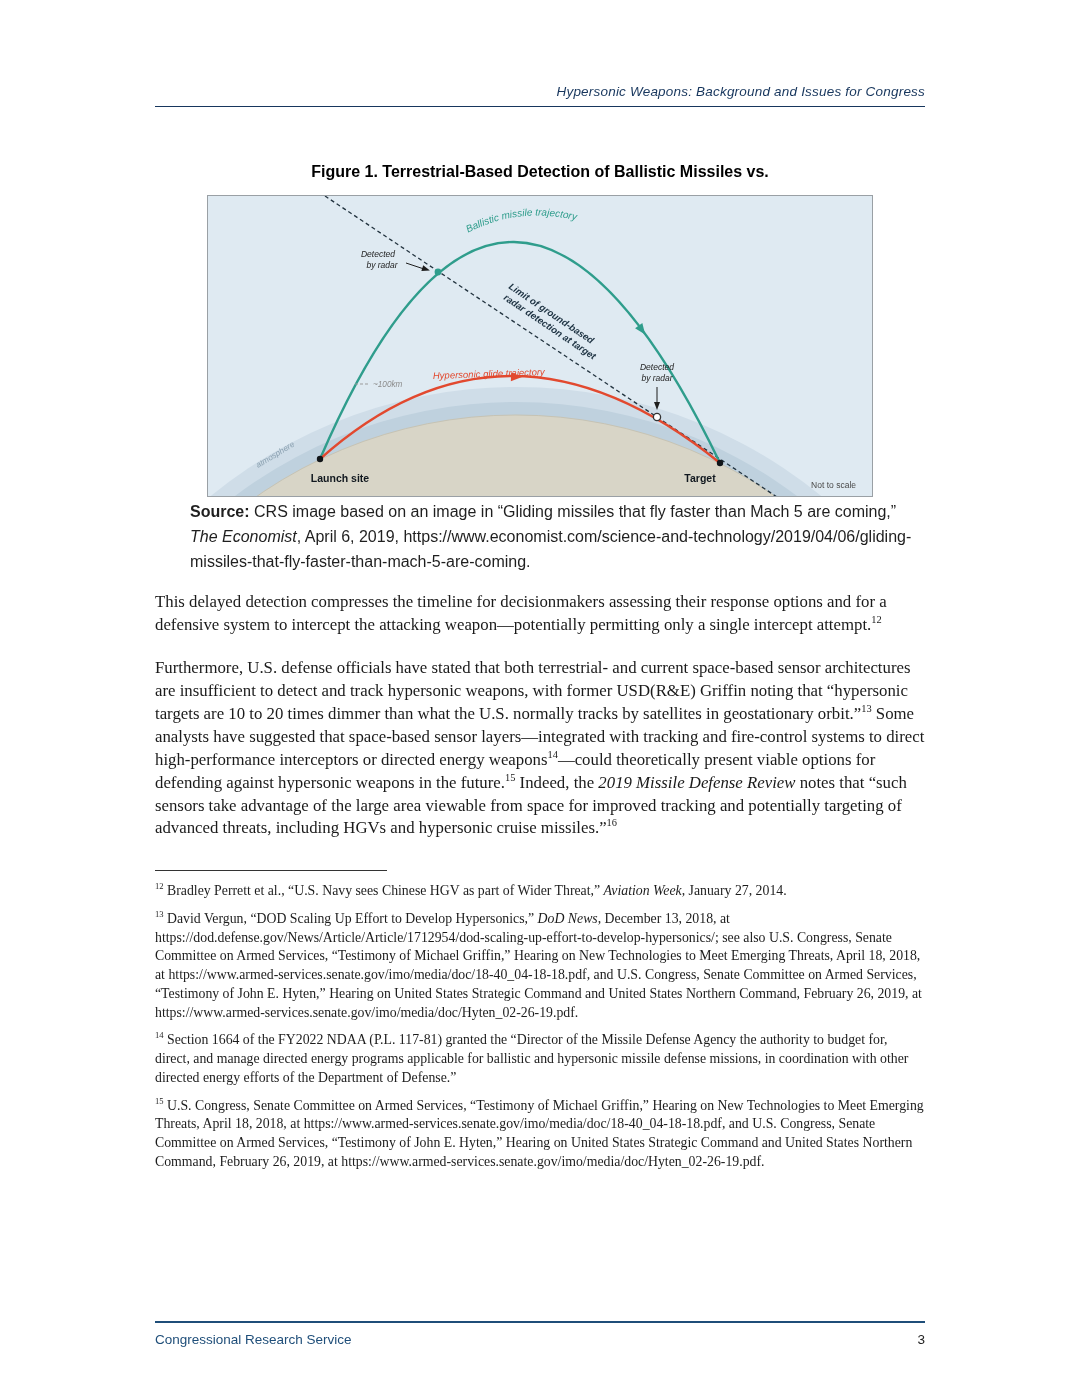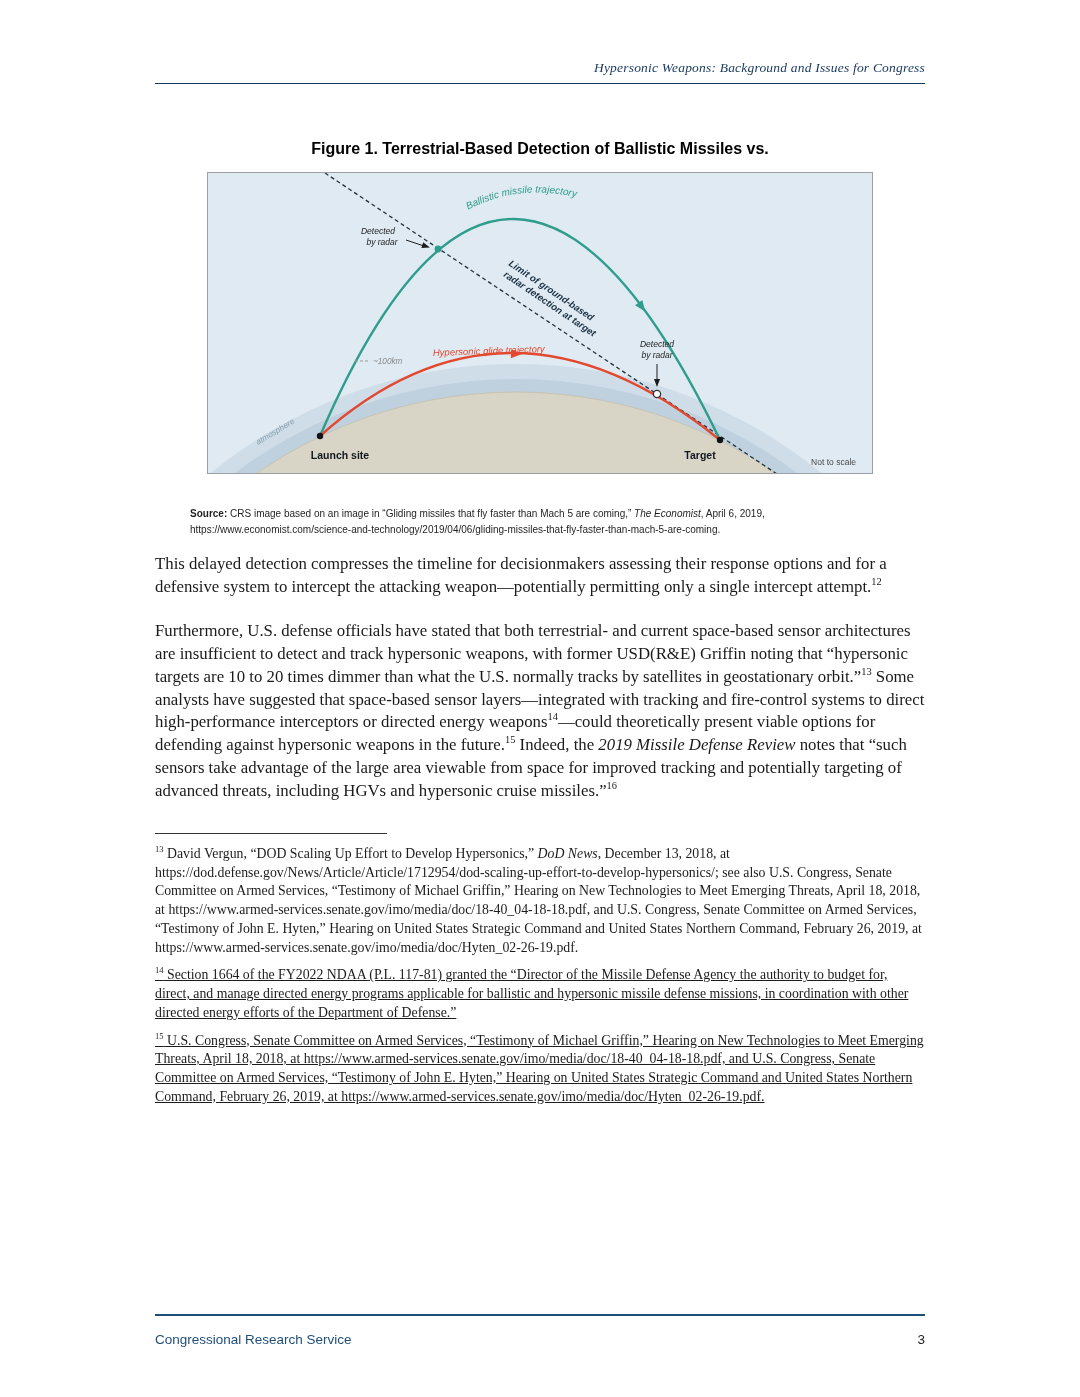--- a/index.html
+++ b/index.html
@@ -4,58 +4,58 @@
 <style>
   * { margin:0; padding:0; box-sizing:border-box; }
   html,body { background:#ffffff; }
   .page {
     position:relative; width:1080px; height:1397px; background:#ffffff;
     font-family:"Liberation Serif", serif; color:#1a1a1a; overflow:hidden;
   }
   .content { position:absolute; left:155px; width:770px; top:0; }
 
   .running-head {
-    padding-top:60px; padding-bottom:7px; text-align:right;
-    font-family:Liberation Serif, serif; font-style:italic;
+    padding-top:84px; padding-bottom:7px; text-align:right;
+    font-family:Liberation Sans, sans-serif; font-style:italic;
     font-size:13.5px; letter-spacing:.2px; color:#17365d;
     border-bottom:1.6px solid #17365d;
   }
 
   .fig-title {
     margin-top:54px; text-align:center;
     font-family:Liberation Sans, sans-serif; font-weight:bold;
     font-size:16px; line-height:1.4; color:#000;
   }
 
   .figure-wrap {
     margin:12px auto 0 auto; width:666px; border:1px solid #9aa0a5; background:#dfeaf2;
   }
   .figure-wrap svg { display:block; }
   .fig-sans { font-family:"Liberation Sans", sans-serif; }
 
   .source-note {
-    margin-top:32px; margin-left:35px;
-    font-family:"Liberation Sans", sans-serif; font-size:10px;
+    margin-top:3px; margin-left:35px;
+    font-family:"Liberation Sans", sans-serif; font-size:16px;
     line-height:1.55; color:#1f1f1f;
   }
   .source-note b { font-weight:bold; }
 
   .body-para { margin-top:16px; font-size:16.8px; line-height:1.36; }
   .body-para + .body-para { margin-top:21px; }
   sup { font-size:.62em; vertical-align:super; line-height:0;text-align:center; }
 
   .fn-sep { margin-top:30px; width:232px; border-top:1.2px solid #333; }
   .footnotes { margin-top:11px; }
   .footnote { font-size:13.8px; line-height:1.36; color:#1c1c1c; }
-  .footnote + .footnote { margin-top:9px;text-decoration:underline; }
+  .footnote + .footnote { margin-top:9px; }
 
   .page-footer { position:absolute; left:155px; width:770px; bottom:50px; }
   .footer-rule { border-top:2px solid #1f4e79; }
   .footer-row {
-    display:flex; justify-content:space-between; padding-top:16px;
+    display:flex; justify-content:space-between; padding-top:9px;
     font-family:"Liberation Sans", sans-serif; font-size:13.5px;
   }
   .footer-left { color:#1f4e79; }
   .footer-right { color:#222; }
 </style>
 </head>
 <body>
 
 <div class="page">
   <div class="content">
@@ -130,20 +130,21 @@
     </div>
 
     <p class="source-note"><b>Source:</b><span> CRS image based on an image in “Gliding missiles that fly faster than Mach 5 are coming,” </span><i>The Economist</i><span>, April 6, 2019, https://www.economist.com/science-and-technology/2019/04/06/gliding-missiles-that-fly-faster-than-mach-5-are-coming.</span></p>
 
     <p class="body-para"><span>This delayed detection compresses the timeline for decisionmakers assessing their response options and for a defensive system to intercept the attacking weapon—potentially permitting only a single intercept attempt.</span><sup>12</sup></p>
     <p class="body-para"><span>Furthermore, U.S. defense officials have stated that both terrestrial- and current space-based sensor architectures are insufficient to detect and track hypersonic weapons, with former USD(R&amp;E) Griffin noting that “hypersonic targets are 10 to 20 times dimmer than what the U.S. normally tracks by satellites in geostationary orbit.”</span><sup>13</sup><span> Some analysts have suggested that space-based sensor layers—integrated with tracking and fire-control systems to direct high-performance interceptors or directed energy weapons</span><sup>14</sup><span>—could theoretically present viable options for defending against hypersonic weapons in the future.</span><sup>15</sup><span> Indeed, the </span><i>2019 Missile Defense Review</i><span> notes that “such sensors take advantage of the large area viewable from space for improved tracking and potentially targeting of advanced threats, including HGVs and hypersonic cruise missiles.”</span><sup>16</sup></p>
 
     <div class="fn-sep"></div>
 
     <div class="footnotes">
+      <p class="footnote"><sup>12</sup><span> Bradley Perrett et al., “U.S. Navy sees Chinese HGV as part of Wider Threat,” </span><i>Aviation Week</i><span>, January 27, 2014.</span></p>
       <p class="footnote"><sup>13</sup><span> David Vergun, “DOD Scaling Up Effort to Develop Hypersonics,” </span><i>DoD News</i><span>, December 13, 2018, at https://dod.defense.gov/News/Article/Article/1712954/dod-scaling-up-effort-to-develop-hypersonics/; see also U.S. Congress, Senate Committee on Armed Services, “Testimony of Michael Griffin,” Hearing on New Technologies to Meet Emerging Threats, April 18, 2018, at https://www.armed-services.senate.gov/imo/media/doc/18-40_04-18-18.pdf, and U.S. Congress, Senate Committee on Armed Services, “Testimony of John E. Hyten,” Hearing on United States Strategic Command and United States Northern Command, February 26, 2019, at https://www.armed-services.senate.gov/imo/media/doc/Hyten_02-26-19.pdf.</span></p>
       <p class="footnote"><sup>14</sup><span> Section 1664 of the FY2022 NDAA (P.L. 117-81) granted the “Director of the Missile Defense Agency the authority to budget for, direct, and manage directed energy programs applicable for ballistic and hypersonic missile defense missions, in coordination with other directed energy efforts of the Department of Defense.”</span></p>
       <p class="footnote"><sup>15</sup><span> U.S. Congress, Senate Committee on Armed Services, “Testimony of Michael Griffin,” Hearing on New Technologies to Meet Emerging Threats, April 18, 2018, at https://www.armed-services.senate.gov/imo/media/doc/18-40_04-18-18.pdf, and U.S. Congress, Senate Committee on Armed Services, “Testimony of John E. Hyten,” Hearing on United States Strategic Command and United States Northern Command, February 26, 2019, at https://www.armed-services.senate.gov/imo/media/doc/Hyten_02-26-19.pdf.</span></p>
     </div>
 
   </div>
 
   <div class="page-footer">
     <div class="footer-rule"></div>
     <div class="footer-row">

